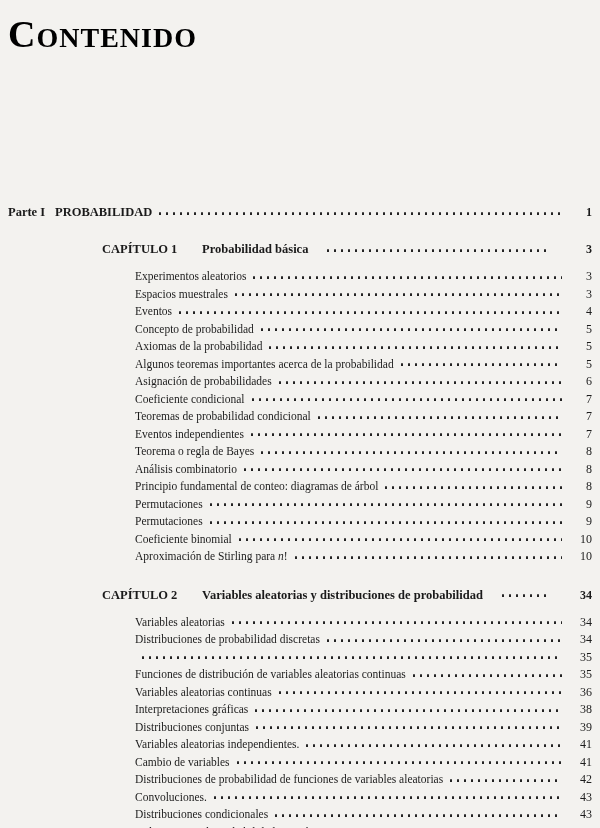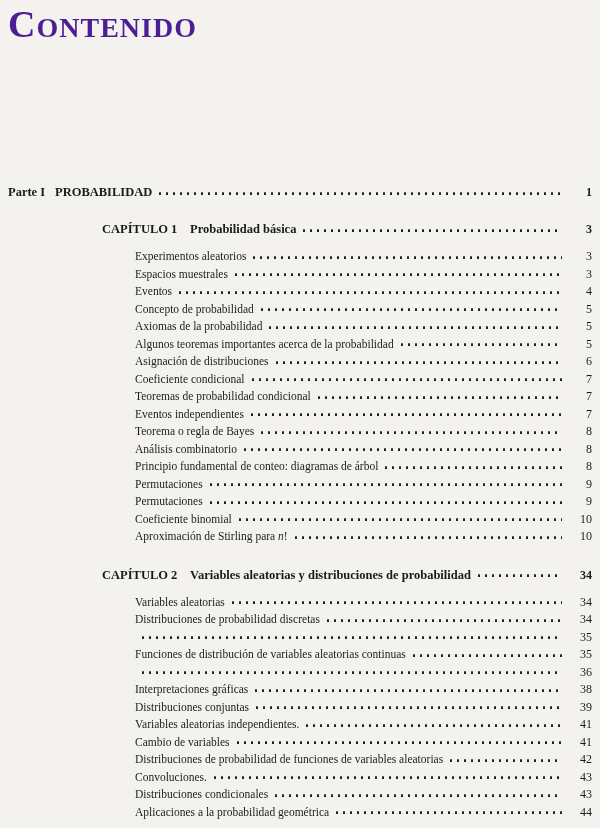--- a/index.html
+++ b/index.html
@@ -10,24 +10,24 @@
     height: 828px;
     background: #f3f2ef;
     color: #1a1a1a;
     font-family: "Liberation Serif", "DejaVu Serif", serif;
     padding: 6px 8px 0 8px;
     overflow: hidden;
   }
   
   .doc-title {
     font-weight: bold;
-    line-height: 36px;
+    line-height: 56px;
     white-space: nowrap;
     letter-spacing: 1px;
-    color: #4c1d95;
+    color: #000000;
   }
   .doc-title .first { font-size: 38px; }
   .doc-title .rest  { font-size: 28px; }
 
   
   .row {
     display: flex;
     align-items: center;
     white-space: nowrap;
   }
@@ -57,20 +57,21 @@
   .part-label { display: inline-block; width: 47px; flex: 0 0 47px; }
   .part-row .pagenum { font-weight: bold; }
 
   
   .chapter { margin-top: 22px; }
   .chapter-heading {
     font-size: 12.5px;
     font-weight: bold;
     line-height: 15px;
     padding-left: 94px;
+    gap: 12px;
   }
   .chapter-label { display: inline-block; width: 88px; flex: 0 0 88px; }
   .chapter-heading .pagenum { font-weight: bold; }
 
   
   .chapter-items { margin-top: 11px; }
   .item-row {
     font-size: 11.5px;
     line-height: 17.5px;
     padding-left: 127px;
@@ -131,21 +132,21 @@
     <span class="pagenum">5</span>
   </div>
 
   <div class="row item-row">
     <span class="item-label">Algunos teoremas importantes acerca de la probabilidad</span>
     <span class="leader"></span>
     <span class="pagenum">5</span>
   </div>
 
   <div class="row item-row">
-    <span class="item-label">Asignación de distribuciones</span>
+    <span class="item-label">Asignación de probabilidades</span>
     <span class="leader"></span>
     <span class="pagenum">6</span>
   </div>
 
   <div class="row item-row">
     <span class="item-label">Coeficiente condicional</span>
     <span class="leader"></span>
     <span class="pagenum">7</span>
   </div>
 
@@ -230,20 +231,21 @@
     <span class="pagenum">35</span>
   </div>
 
   <div class="row item-row">
     <span class="item-label">Funciones de distribución de variables aleatorias continuas</span>
     <span class="leader"></span>
     <span class="pagenum">35</span>
   </div>
 
   <div class="row item-row">
+    <span class="item-label">Variables aleatorias continuas</span>
     <span class="leader"></span>
     <span class="pagenum">36</span>
   </div>
 
   <div class="row item-row">
     <span class="item-label">Interpretaciones gráficas</span>
     <span class="leader"></span>
     <span class="pagenum">38</span>
   </div>
 

